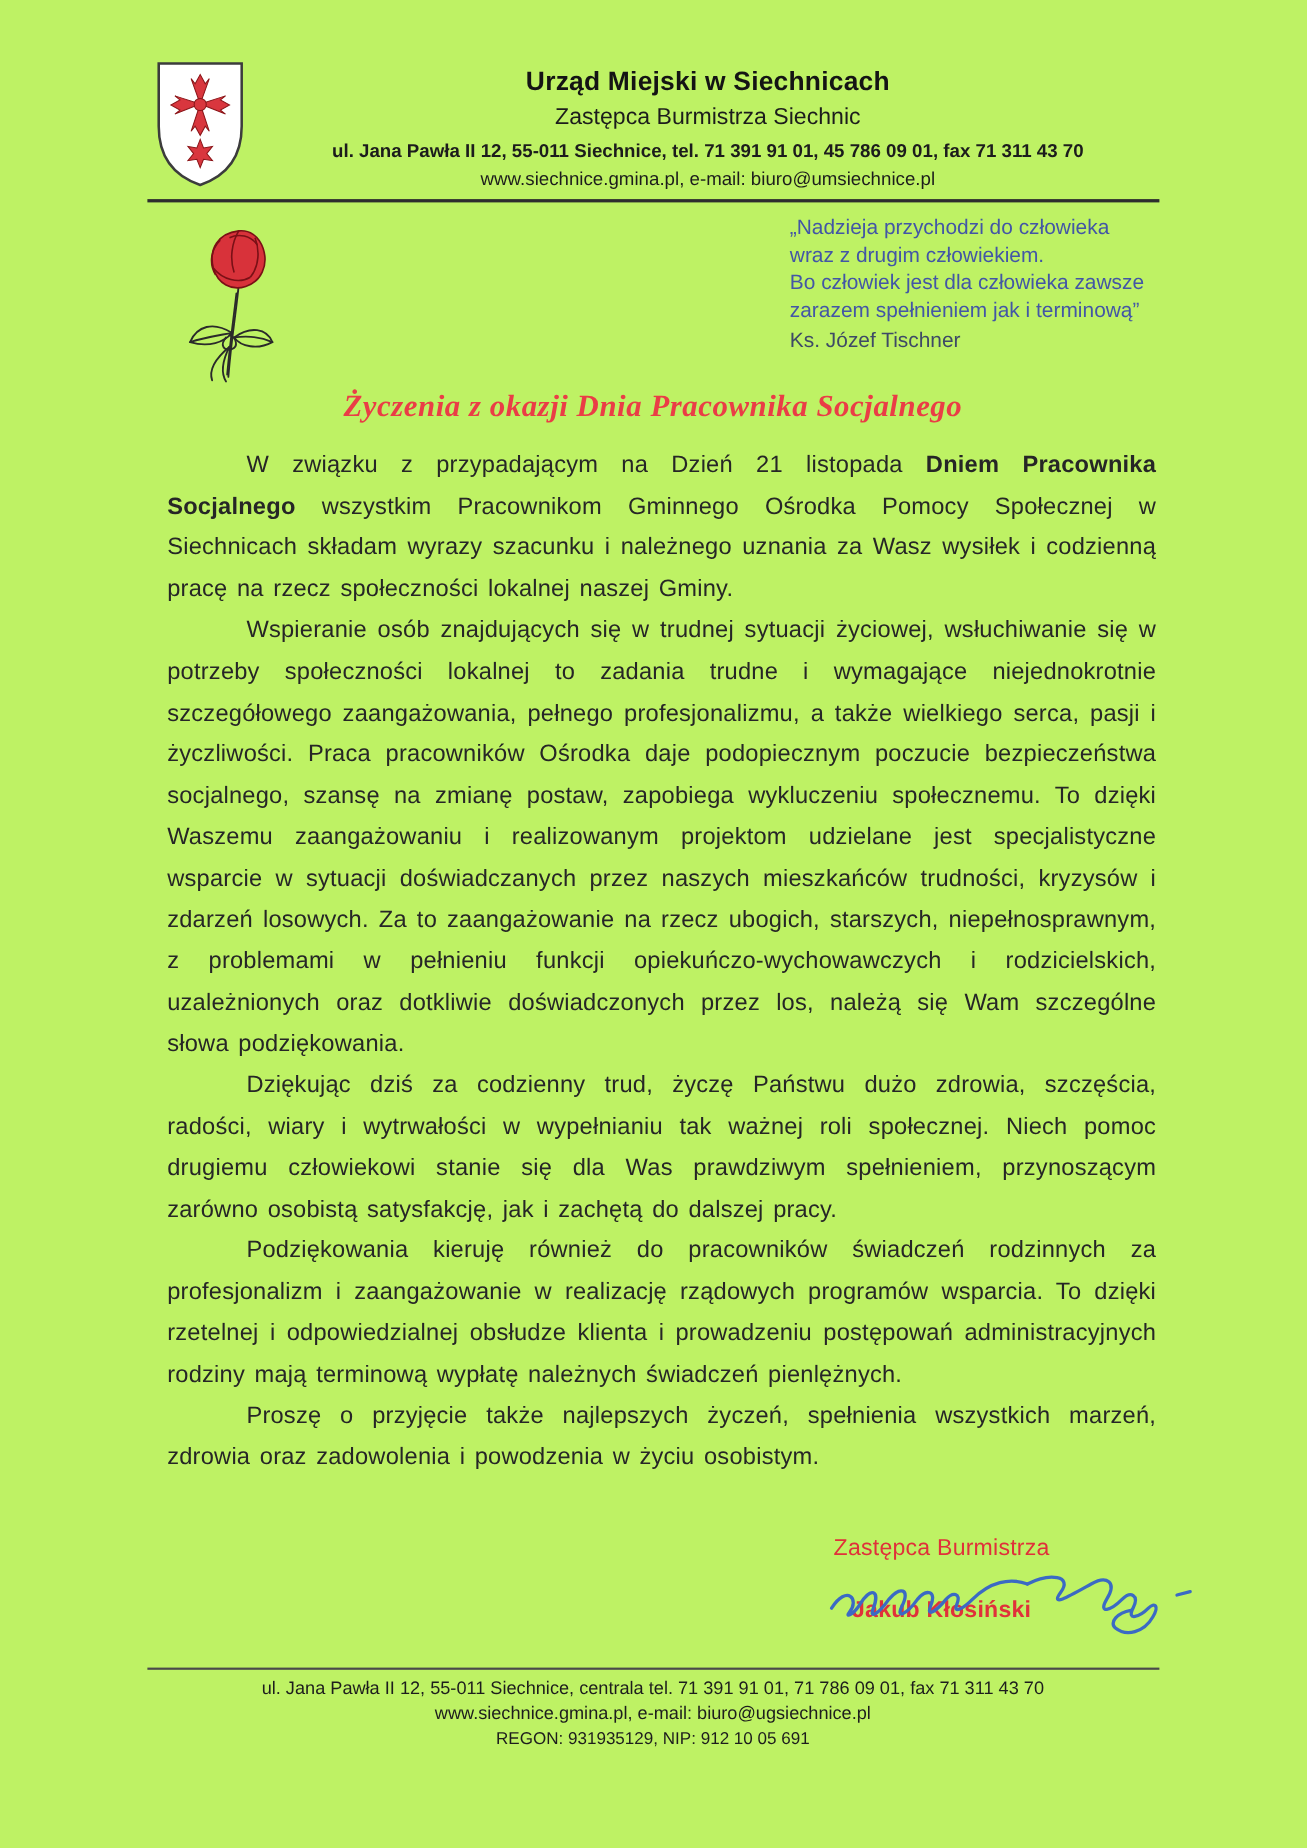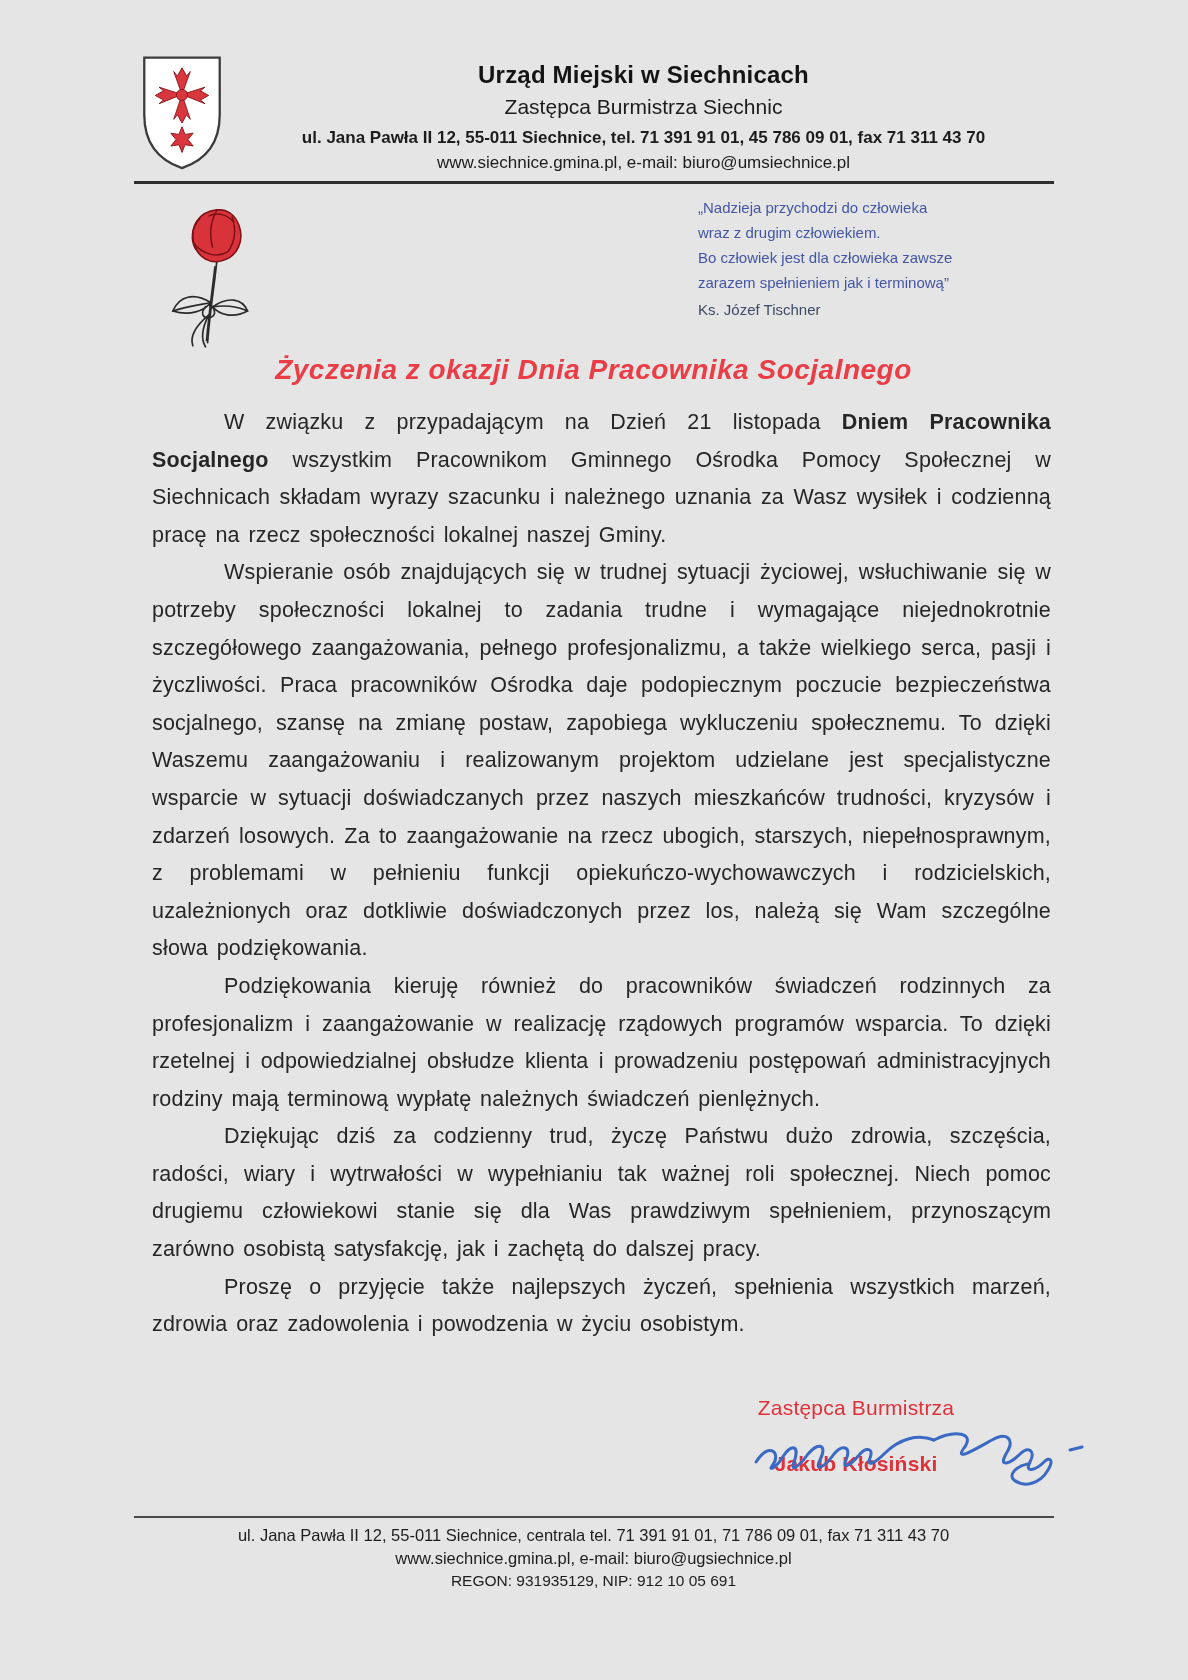--- a/index.html
+++ b/index.html
@@ -1,39 +1,39 @@
 <!DOCTYPE html>
 <html lang="pl"><head>
 <meta charset="utf-8">
 <style>
   * { margin:0; padding:0; box-sizing:border-box; }
   html,body { background:#888; }
   .page {
     position:relative;
     width:1188px; height:1680px;
     margin:0 auto;
-    background:#e5e5e5;
+    background:#bef264;
     font-family:"Liberation Sans", sans-serif;
     color:#232323;
     overflow:hidden;
   }
 
   
   .header { position:absolute; top:47px; left:136px; width:915px; }
   .crest { position:absolute; top:0; left:0; width:92px; height:130px; }
   .header-text { margin-left:100px; text-align:center; padding-top:14px; }
   .org-name { font-size:24px; font-weight:bold; color:#141414; letter-spacing:.2px; }
   .org-dept { font-size:21px; margin-top:6px; color:#1c1c1c; }
   .org-addr { font-size:17px; font-weight:bold; margin-top:9px; color:#1c1c1c; }
   .org-web  { font-size:17px; margin-top:5px; color:#1c1c1c; }
   .header-rule { position:absolute; top:181px; left:134px; width:920px; height:3px; background:#2e2e2e; }
 
   
-  .quote { position:absolute; top:195px; left:698px; width:310px;
-           font-size:15px; line-height:25px; }
+  .quote { position:absolute; top:195px; left:718px; width:310px;
+           font-size:19px; line-height:25px; }
   .quote-line { white-space:nowrap; }
   .quote-author { text-align:left; padding-right:28px; margin-top:2px; }
 
   
   .rose { position:absolute; top:193px; left:146px; width:140px; height:158px; }
 
   
   .letter-title { position:absolute; top:354px; left:136px; width:915px;
                   text-align:center; font-size:28px; font-weight:bold; font-style:italic;
                   letter-spacing:.5px; }
@@ -114,27 +114,27 @@
   </svg>
 
   <div class="quote" style="color: rgb(67, 86, 166);">
     <div class="quote-line">„Nadzieja przychodzi do człowieka</div>
     <div class="quote-line">wraz z drugim człowiekiem.</div>
     <div class="quote-line">Bo człowiek jest dla człowieka zawsze</div>
     <div class="quote-line">zarazem spełnieniem jak i terminową”</div>
     <div class="quote-author" style="color: rgb(62, 74, 102);">Ks. Józef Tischner</div>
   </div>
 
-  <div class="letter-title" style="color: rgb(234, 61, 70);">Życzenia z okazji Dnia Pracownika Socjalnego</div>
+  <div class="letter-title" style="color: rgb(234, 61, 70); font-family: Liberation Serif, serif;">Życzenia z okazji Dnia Pracownika Socjalnego</div>
 
   <div class="letter-body">
     <p><span>W związku z przypadającym na Dzień 21 listopada </span><b>Dniem Pracownika Socjalnego</b><span> wszystkim Pracownikom Gminnego Ośrodka Pomocy Społecznej w Siechnicach składam wyrazy szacunku i należnego uznania za Wasz wysiłek i codzienną pracę na rzecz społeczności lokalnej naszej Gminy.</span></p>
     <p>Wspieranie osób znajdujących się w trudnej sytuacji życiowej, wsłuchiwanie się w potrzeby społeczności lokalnej to zadania trudne i wymagające niejednokrotnie szczegółowego zaangażowania, pełnego profesjonalizmu, a także wielkiego serca, pasji i życzliwości. Praca pracowników Ośrodka daje podopiecznym poczucie bezpieczeństwa socjalnego, szansę na zmianę postaw, zapobiega wykluczeniu społecznemu. To dzięki Waszemu zaangażowaniu i realizowanym projektom udzielane jest specjalistyczne wsparcie w sytuacji doświadczanych przez naszych mieszkańców trudności, kryzysów i zdarzeń losowych. Za to zaangażowanie na rzecz ubogich, starszych, niepełnosprawnym, z problemami w pełnieniu funkcji opiekuńczo-wychowawczych i rodzicielskich, uzależnionych oraz dotkliwie doświadczonych przez los, należą się Wam szczególne słowa podziękowania.</p>
+    <p>Dziękując dziś za codzienny trud, życzę Państwu  dużo zdrowia, szczęścia, radości, wiary i wytrwałości w wypełnianiu tak ważnej roli społecznej. Niech pomoc drugiemu człowiekowi stanie się dla Was prawdziwym spełnieniem, przynoszącym zarówno osobistą satysfakcję, jak i zachętą do dalszej pracy.</p>
     <p>Podziękowania kieruję również do pracowników świadczeń rodzinnych za profesjonalizm i zaangażowanie w  realizację rządowych  programów wsparcia. To dzięki rzetelnej i odpowiedzialnej obsłudze klienta i prowadzeniu postępowań administracyjnych rodziny mają terminową wypłatę należnych świadczeń pienlężnych.</p>
-    <p>Dziękując dziś za codzienny trud, życzę Państwu  dużo zdrowia, szczęścia, radości, wiary i wytrwałości w wypełnianiu tak ważnej roli społecznej. Niech pomoc drugiemu człowiekowi stanie się dla Was prawdziwym spełnieniem, przynoszącym zarówno osobistą satysfakcję, jak i zachętą do dalszej pracy.</p>
     <p>Proszę o przyjęcie także najlepszych życzeń, spełnienia wszystkich marzeń, zdrowia oraz zadowolenia i powodzenia w życiu osobistym.</p>
   </div>
 
   <div class="signature" style="color: rgb(224, 49, 58);">
     <div class="sig-role">Zastępca Burmistrza</div>
     <div class="sig-name">Jakub Kłosiński</div>
   </div>
   <svg class="sig-ink" viewBox="0 0 340 95">
     <g fill="none" stroke="#3b6ac4" stroke-width="3" stroke-linecap="round">
       <path d="M8,52 C22,30 34,44 24,56 C20,61 28,58 34,48 C44,32 52,36 46,52 C42,62 50,58 60,44 C70,32 80,34 72,50 C66,62 76,58 86,44 C94,34 104,36 98,50 C94,60 102,56 112,44 C118,37 126,38 122,48 C118,58 128,52 136,44 C152,28 170,24 186,30"></path>

